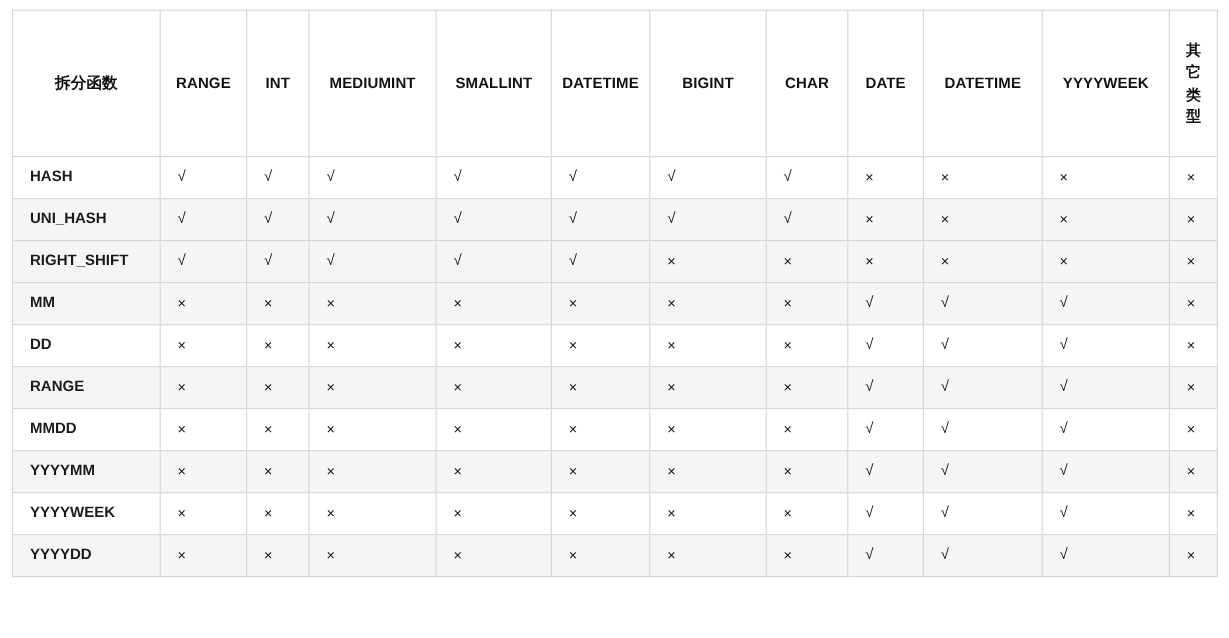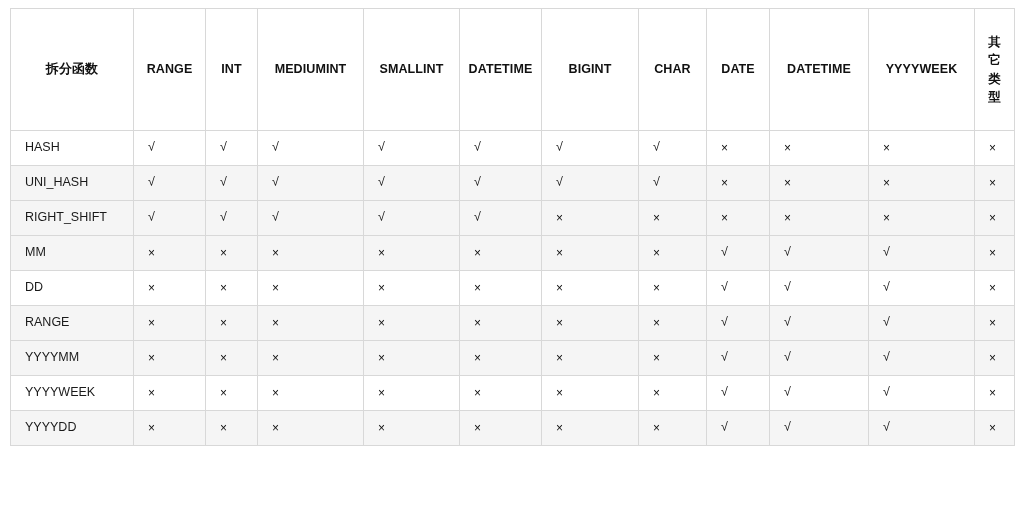--- a/index.html
+++ b/index.html
@@ -72,20 +72,21 @@
     text-align: left;
     background: #ffffff;
   }
   table.compat tbody tr.striped td {
     background: #f5f5f5;
   }
   td.fn-name {
     font-size: 12.5px;
     color: #1a1a1a;
     white-space: nowrap;
+    font-weight: bold;
   }
   td.mark {
     font-size: 13px;
     color: #111111;
     padding-left: 13px;
   }
   td.mark.cross {
     font-size: 12px;
   }
   td.col-other-cell {
@@ -221,20 +222,34 @@
           <td class="mark cross">×</td>
           <td class="mark cross">×</td>
           <td class="mark cross">×</td>
           <td class="mark cross">×</td>
           <td class="mark cross">×</td>
           <td class="mark">√</td>
           <td class="mark">√</td>
           <td class="mark">√</td>
           <td class="mark cross col-other-cell">×</td>
         </tr>
+        <tr>
+          <td class="fn-name">MMDD</td>
+          <td class="mark cross">×</td>
+          <td class="mark cross">×</td>
+          <td class="mark cross">×</td>
+          <td class="mark cross">×</td>
+          <td class="mark cross">×</td>
+          <td class="mark cross">×</td>
+          <td class="mark cross">×</td>
+          <td class="mark">√</td>
+          <td class="mark">√</td>
+          <td class="mark">√</td>
+          <td class="mark cross col-other-cell">×</td>
+        </tr>
         <tr class="striped">
           <td class="fn-name">YYYYMM</td>
           <td class="mark cross">×</td>
           <td class="mark cross">×</td>
           <td class="mark cross">×</td>
           <td class="mark cross">×</td>
           <td class="mark cross">×</td>
           <td class="mark cross">×</td>
           <td class="mark cross">×</td>
           <td class="mark">√</td>

